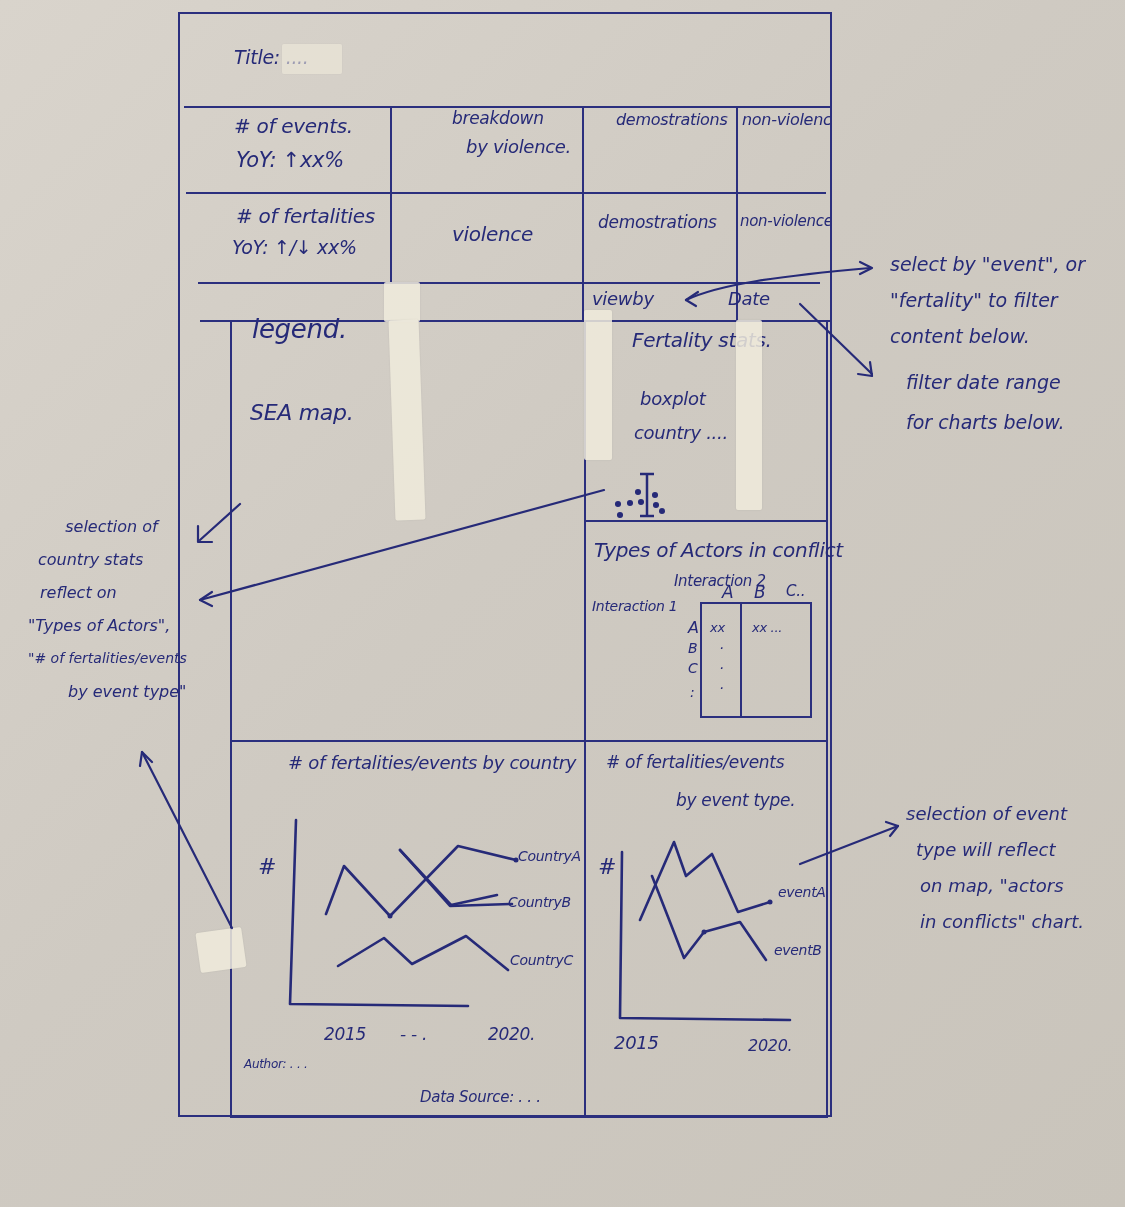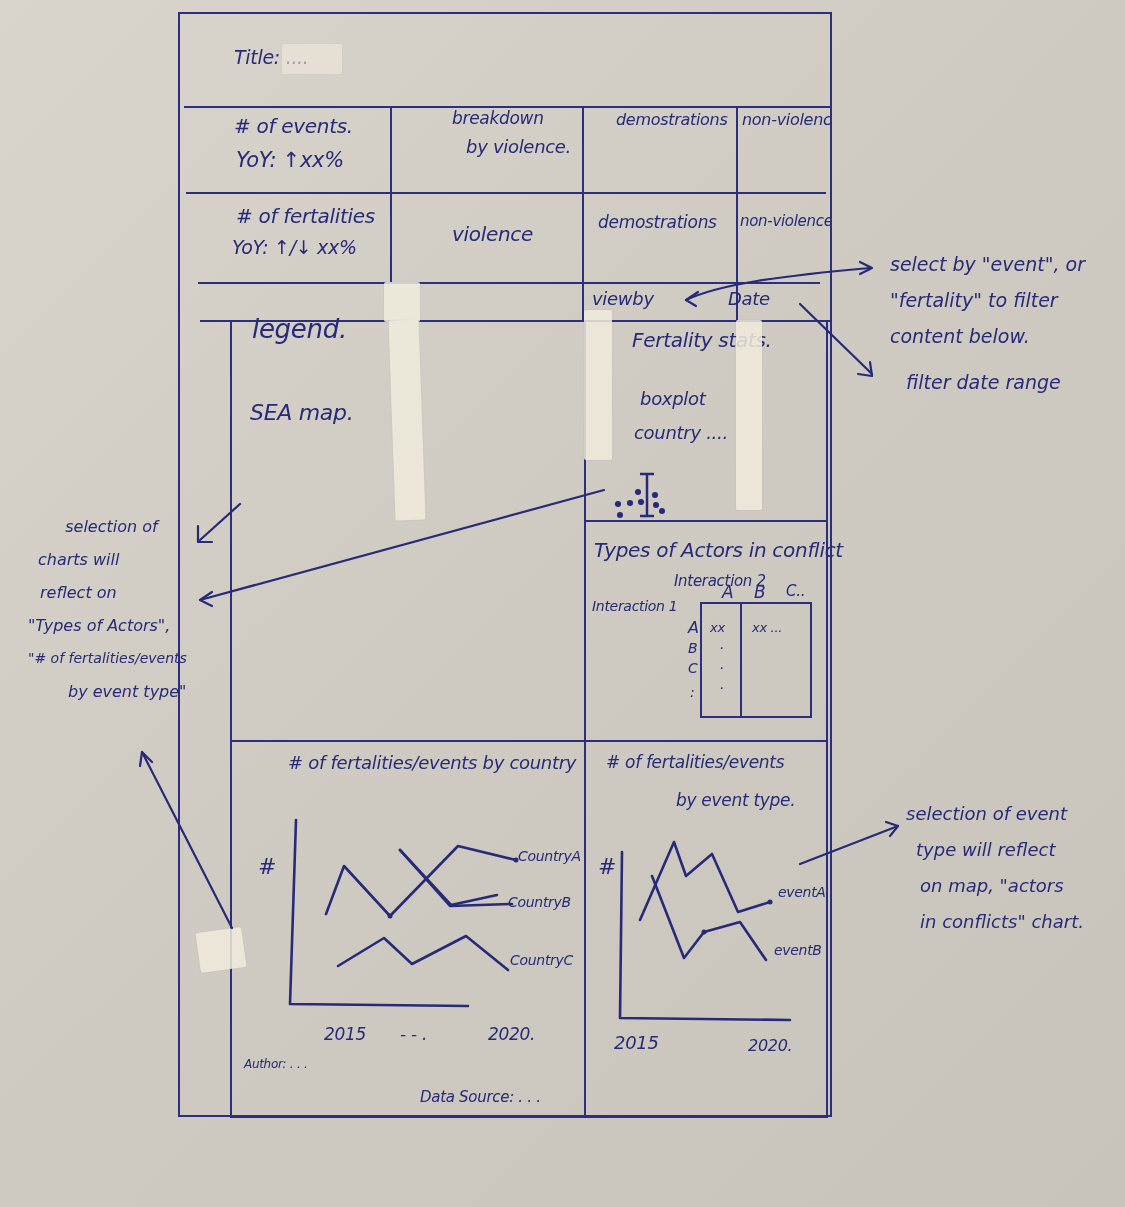--- a/index.html
+++ b/index.html
@@ -184,24 +184,25 @@
 <div class="txt hand" style="left:244px; top:1057px; font-size:12px;">Author: . . .</div>
 <div class="txt hand" style="left:420px; top:1088px; font-size:15px;">Data Source: . . .</div>
 
 <div class="ann" style="left:890px; top:246px; font-size:19px; line-height:36px;">
   <div>select by "event", or</div>
   <div>"fertality" to filter</div>
   <div>content below.</div>
 </div>
 <div class="ann" style="left:906px; top:362px; font-size:19px; line-height:40px;">
   <div>filter date range</div>
+  <div>for charts below.</div>
 </div>
 <div class="ann" style="left:28px; top:510px; font-size:16px; line-height:33px;">
   <div style="padding-left:8px;text-align:center;">selection of</div>
-  <div style="padding-left:10px;">charts will</div>
+  <div style="padding-left:10px;">country stats</div>
   <div style="padding-left:12px;">reflect on</div>
   <div>"Types of Actors",</div>
   <div style="font-size:14px;">"# of fertalities/events</div>
   <div style="padding-left:40px;">by event type"</div>
 </div>
 <div class="ann" style="left:906px; top:796px; font-size:18px; line-height:36px;">
   <div>selection of event</div>
   <div style="padding-left:10px;">type will reflect</div>
   <div style="padding-left:14px;">on map, "actors</div>
   <div style="padding-left:14px;">in conflicts" chart.</div>

